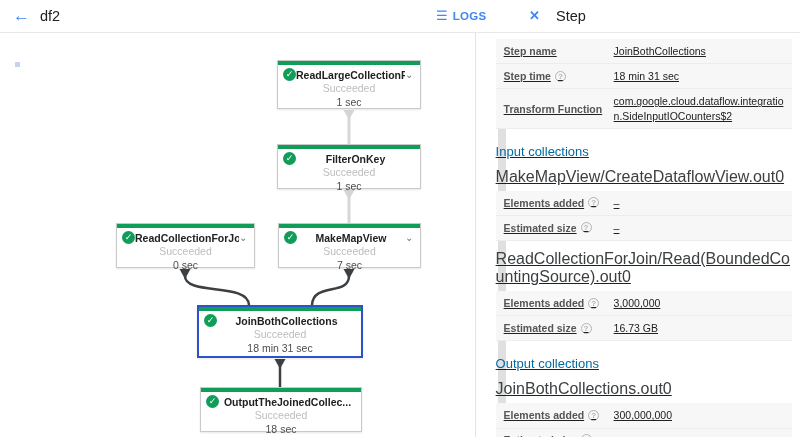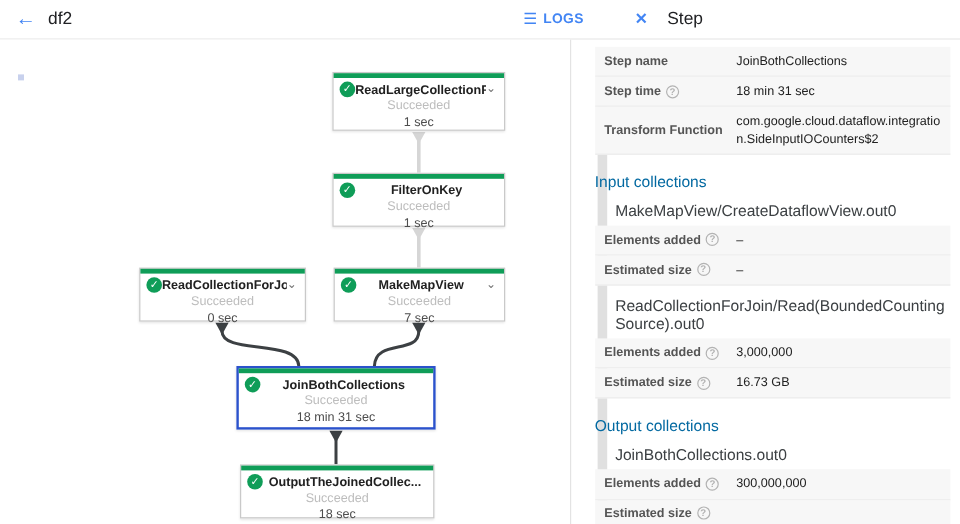--- a/index.html
+++ b/index.html
@@ -13,21 +13,21 @@
   .logs-btn { position:absolute; left:436px; top:9px; display:flex; align-items:center; gap:5px;
     color:#4285f4; cursor:pointer; }
   .logs-btn .logs-icon { font-size:13px; line-height:13px; }
   .logs-btn .logs-label { font-size:11.5px; font-weight:700; letter-spacing:.3px; }
   .panel-close { position:absolute; left:529px; top:8px; font-size:13px; font-weight:700; color:#4285f4; cursor:pointer; }
   .panel-title { position:absolute; left:556px; top:8px; font-size:14.5px; color:#202124;text-align:right; }
 
   
   .main { display:flex; height:404px; }
   .graph { position:relative; width:507px; height:404px; border-right:1px solid #e3e3e3; background:#fff; }
-  .panel { position:relative; width:344px; height:404px; overflow:hidden; padding:6px 8px 0 20px; }
+  .panel { position:relative; width:344px; height:404px; overflow:hidden; padding:6px 8px 0 20px;text-decoration:underline; }
 
   
   .edges { position:absolute; left:0; top:0; }
   .mini-dot { position:absolute; left:15px; top:29px; width:5px; height:5px; background:#c8d1ed; }
   .vscroll { position:absolute; left:498px; top:20px; width:8px; height:377px; background:#e0e0e0; }
 
   .node { position:absolute; background:#fff; border:1px solid #c9c9c9;
     box-shadow:0 1px 2px rgba(0,0,0,.10); cursor:pointer; }
   .node.selected { border:2px solid #2b52cc; }
   .bar { height:4px; background:#0f9d58; }
@@ -48,21 +48,21 @@
   #node-output     { left:200px; top:354px; width:162px; height:45px; }
 
   
   .kv { margin-top:0; }
   .kv-row { display:flex; background:#f7f7f7; border-bottom:1px solid #ececec; padding:5px 8px; font-size:10.5px; }
   .kv-label { width:110px; flex:0 0 110px; font-weight:700; color:#555; display:flex; align-items:center; gap:4px; }
   .kv-value { flex:1; color:#212121; word-break:break-word; line-height:1.35; }
   .help { display:inline-block; width:11px; height:11px; border-radius:50%; border:1px solid #b3b3b3;
     color:#b3b3b3; font-size:8px; line-height:9px; text-align:center; font-weight:700; cursor:pointer; flex:0 0 11px; }
   .section-h { font-size:13px; color:#0369a1; margin:15px 0 5px 0; }
-  .group-name { font-size:13px; color:#3c4043; margin:9px 0 5px 17px; word-break:break-all; }
+  .group-name { font-size:16px; color:#3c4043; margin:9px 0 5px 0; word-break:break-all; }
 </style>
 </head>
 <body>
 
 <div class="topbar">
   <span class="back-btn">←</span>
   <span class="job-title">df2</span>
   <span class="logs-btn">
     <span class="logs-icon">☰</span>
     <span class="logs-label">LOGS</span>

